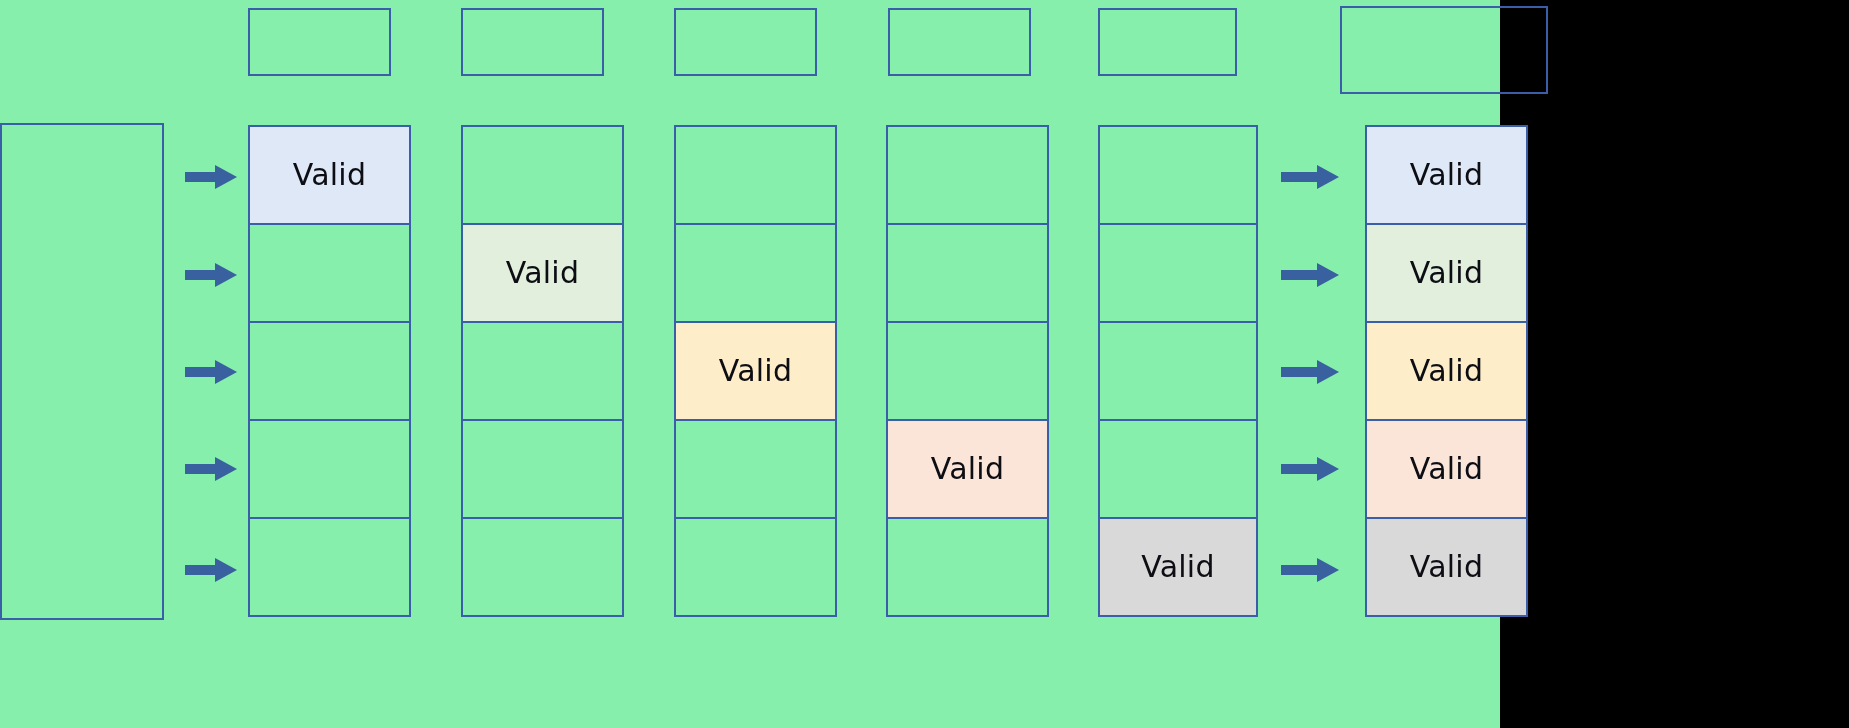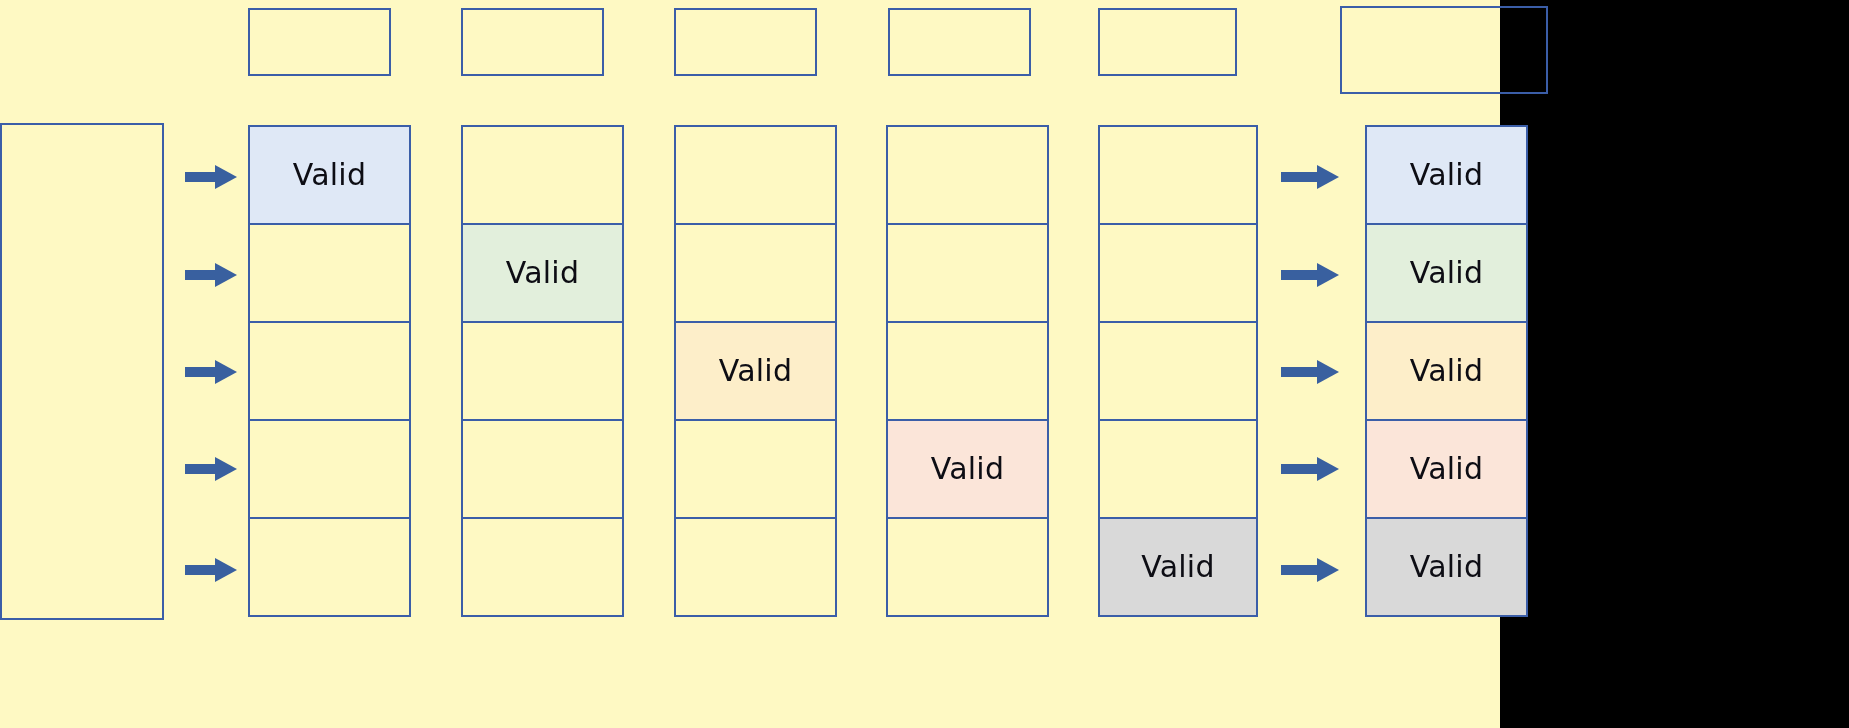--- a/index.html
+++ b/index.html
@@ -73,21 +73,21 @@
     width: 0;
     height: 0;
     border-top: 12px solid transparent;
     border-bottom: 12px solid transparent;
     border-left: 22px solid #39609f;
   }
 </style>
 </head>
 <body>
 
-<div id="stage" style="width: 1500px; height: 728px; background: #fef9c3;">
+<div id="stage" style="width: 1500px; height: 728px; background: #86efac;">
     <div class="header-box" style="left: 248px; top: 8px; width: 143px; height: 68px; border-color: rgb(59, 94, 168);"><span></span></div>
     <div class="header-box" style="left: 461px; top: 8px; width: 143px; height: 68px; border-color: rgb(59, 94, 168);"><span></span></div>
     <div class="header-box" style="left: 674px; top: 8px; width: 143px; height: 68px; border-color: rgb(59, 94, 168);"><span></span></div>
     <div class="header-box" style="left: 888px; top: 8px; width: 143px; height: 68px; border-color: rgb(59, 94, 168);"><span></span></div>
     <div class="header-box" style="left: 1098px; top: 8px; width: 139px; height: 68px; border-color: rgb(59, 94, 168);"><span></span></div>
     <div class="header-box" style="left: 1340px; top: 6px; width: 208px; height: 88px; border-color: rgb(59, 94, 168);"><span></span></div>
     <div class="box" style="left: 0px; top: 123px; width: 164px; height: 497px; border-color: rgb(59, 94, 168);"><span></span></div>
     <div class="cell filled" style="left: 248px; top: 125px; width: 163px; height: 100px; border-color: rgb(59, 94, 168); background: rgb(223, 232, 246); color: rgb(13, 13, 20);">
       <span class="cell-label">Valid</span>
     </div>

